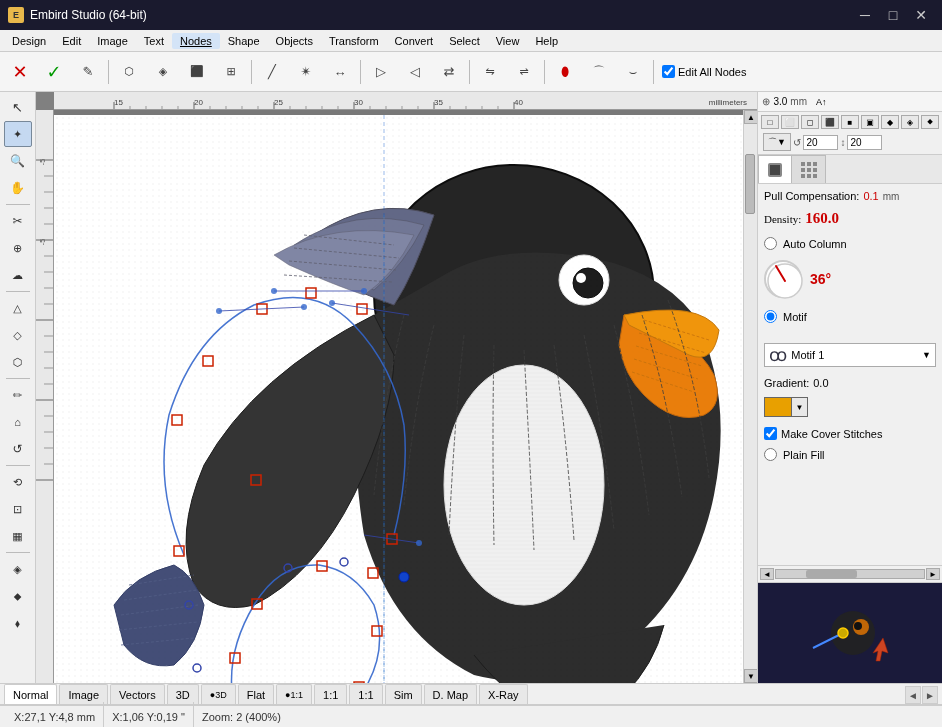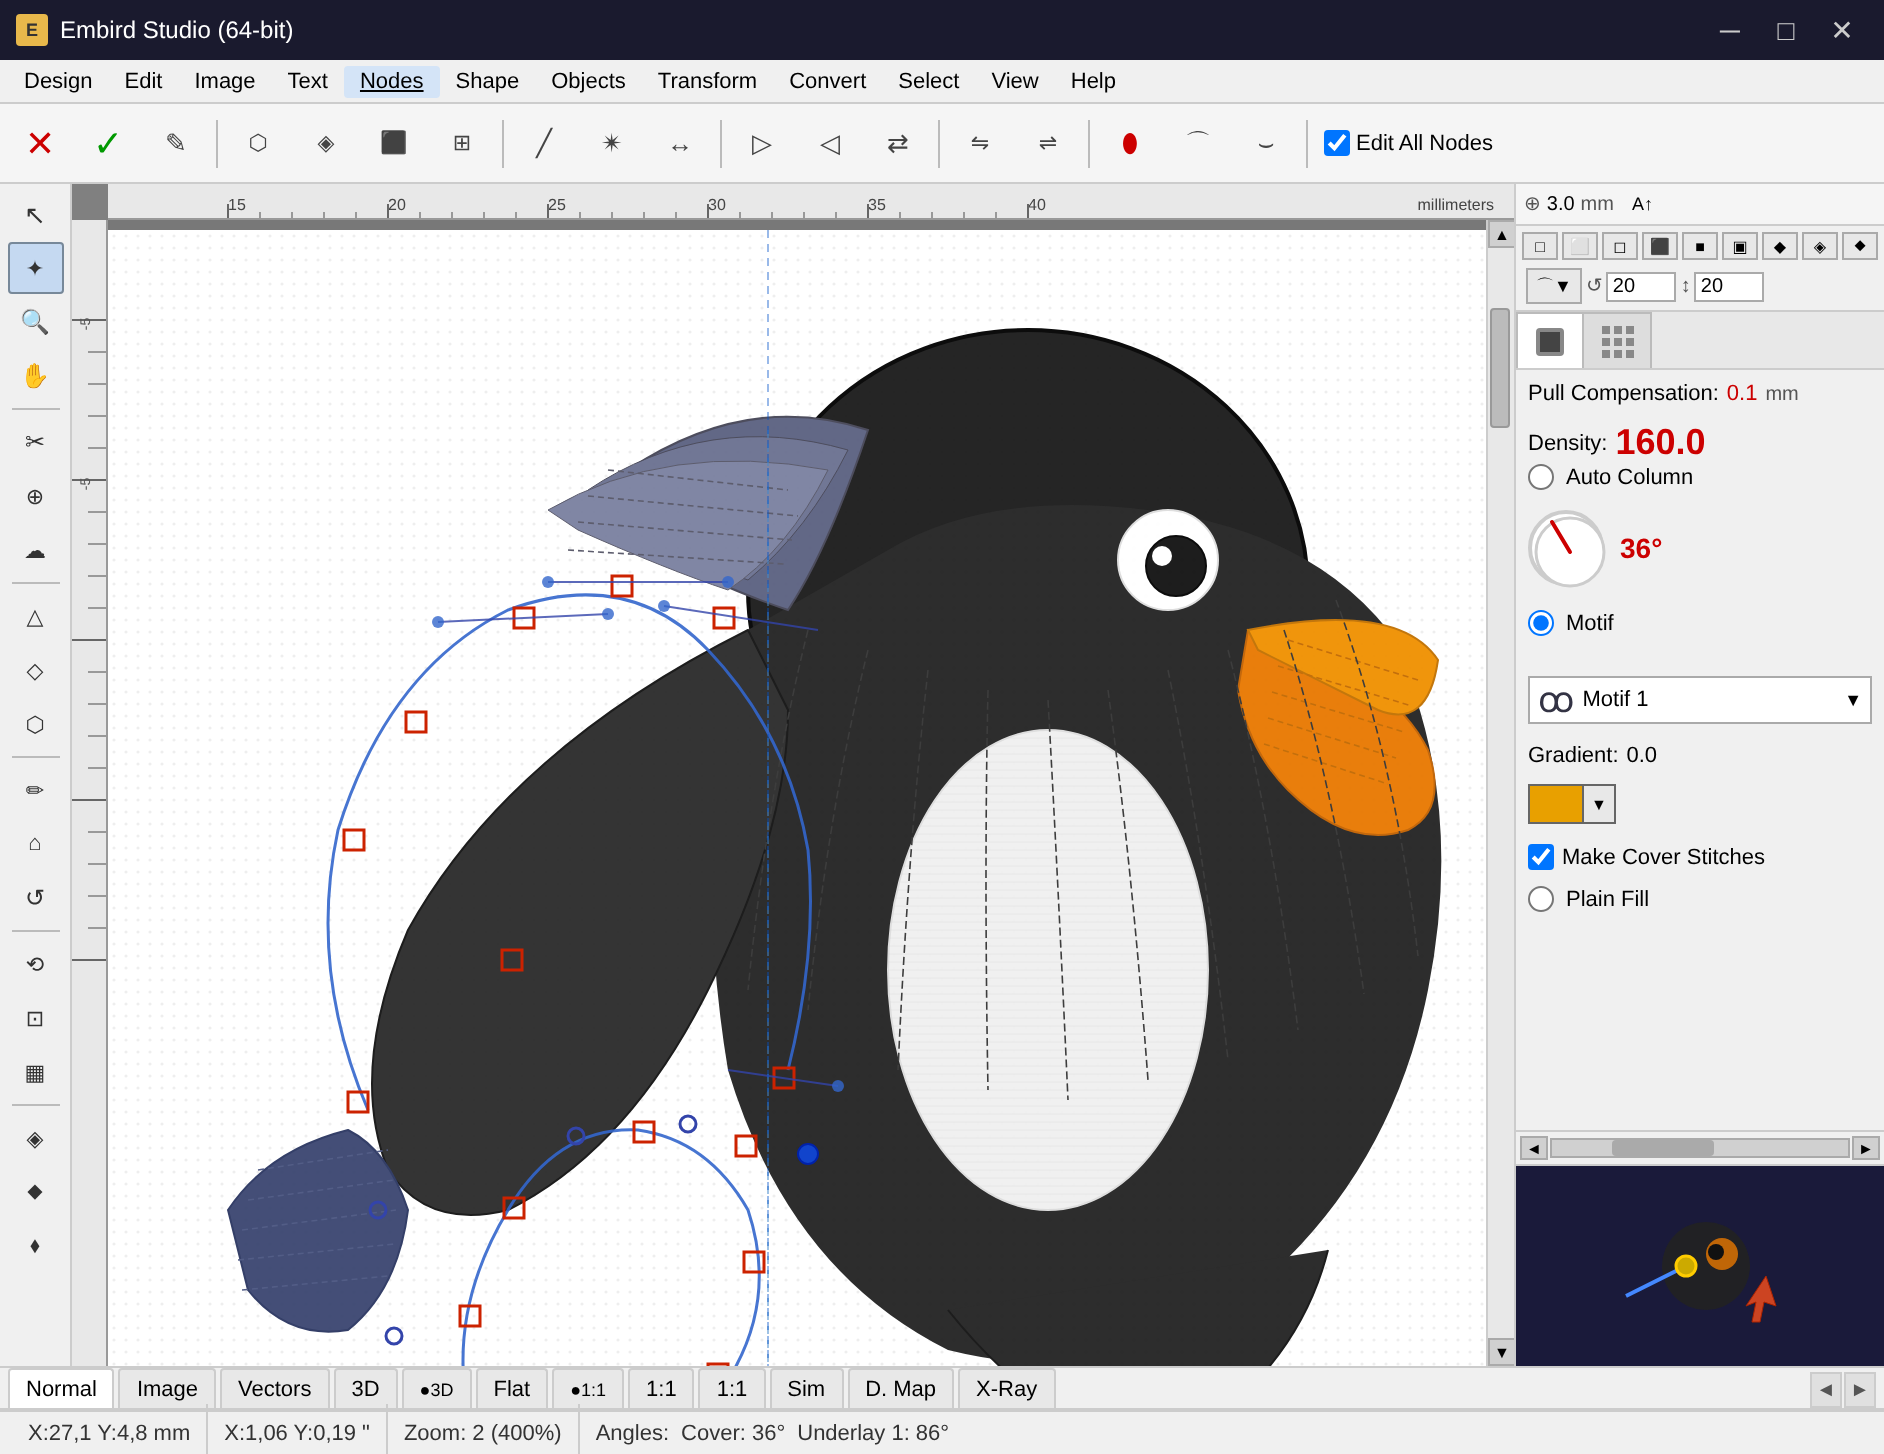--- a/index.html
+++ b/index.html
@@ -406,23 +406,23 @@
     </div>
 
     <div style="padding:6px;overflow-y:auto;flex:1;">
 
       <div style="display:flex;align-items:center;gap:4px;margin-bottom:8px;font-size:11px;">
         <span>Pull Compensation:</span>
         <span style="color:#cc0000;font-weight:normal;">0.1</span>
         <span style="color:#555;font-size:10px;">mm</span>
       </div>
 
-      <div style="display:flex;align-items:center;gap:4px;font-size:11px;">
+      <div style="display:flex;align-items:center;gap:4px;margin-bottom:10px;font-size:11px;font-family:Liberation Serif, serif;">
         <span>Density:</span>
-        <span style="color:#cc0000;font-weight:bold;font-size:18px;text-align:center;">160.0</span>
+        <span style="color:#cc0000;font-weight:bold;font-size:15px;text-align:center;">160.0</span>
       </div>
 
       <div style="display:flex;align-items:center;gap:6px;margin-bottom:10px;font-size:11px;">
         <input type="radio" name="fill-mode" style="">
         <span>Auto Column</span>
       </div>
 
       <div style="display:flex;align-items:center;gap:8px;margin-bottom:12px;">
 
         <div style="width:38px;height:38px;border-radius:50%;border:2px solid #ccc;background:white;position:relative;display:inline-block;">
@@ -509,18 +509,13 @@
   <div style="margin-left:auto;display:flex;gap:1px;">
     <div style="width:16px;height:18px;display:flex;align-items:center;justify-content:center;cursor:pointer;font-size:10px;color:#555;background:#e0e0e0;border:1px solid #ccc;">◄</div>
     <div style="width:16px;height:18px;display:flex;align-items:center;justify-content:center;cursor:pointer;font-size:10px;color:#555;background:#e0e0e0;border:1px solid #ccc;">►</div>
   </div>
 </div>
 
 <div id="status-bar">
   <div class="status-item">X:27,1  Y:4,8 mm</div>
   <div class="status-item">X:1,06  Y:0,19  "</div>
   <div class="status-item">Zoom: 2 (400%)</div>
-  <div style="flex:1;display:flex;align-items:center;gap:6px;padding:0 8px;">
-    <span>Angles:</span>
-    <span>Cover: 36°</span>
-    <span>Underlay 1: 86°</span>
-  </div>
 </div>
 
 </body></html>

